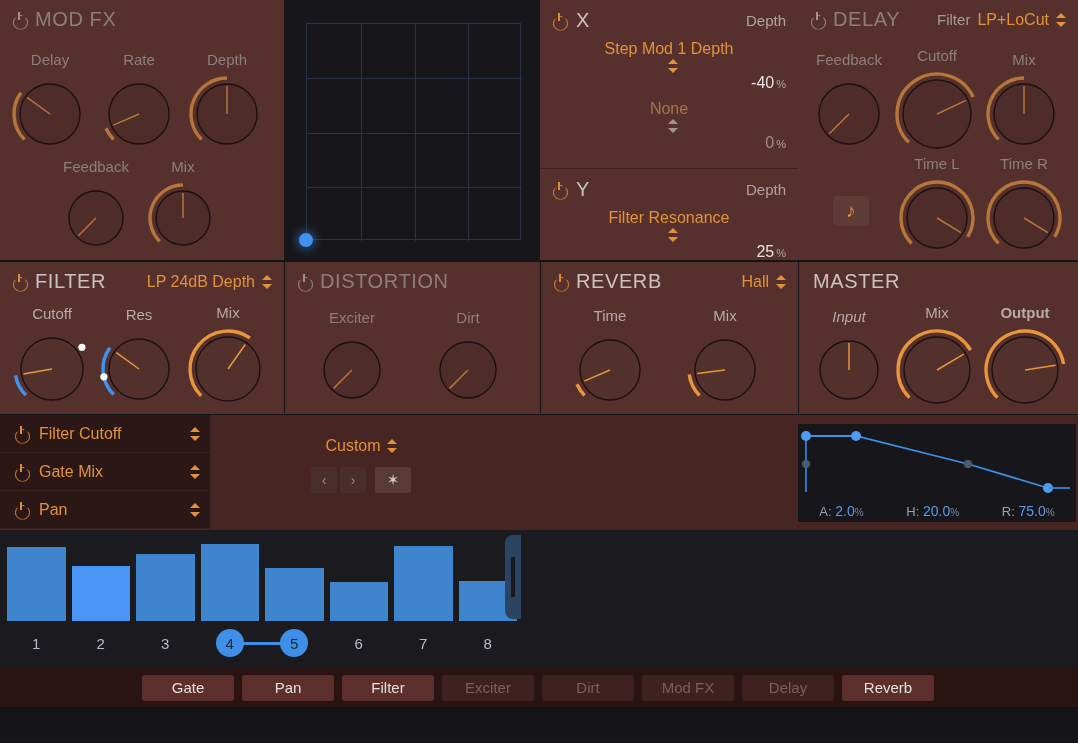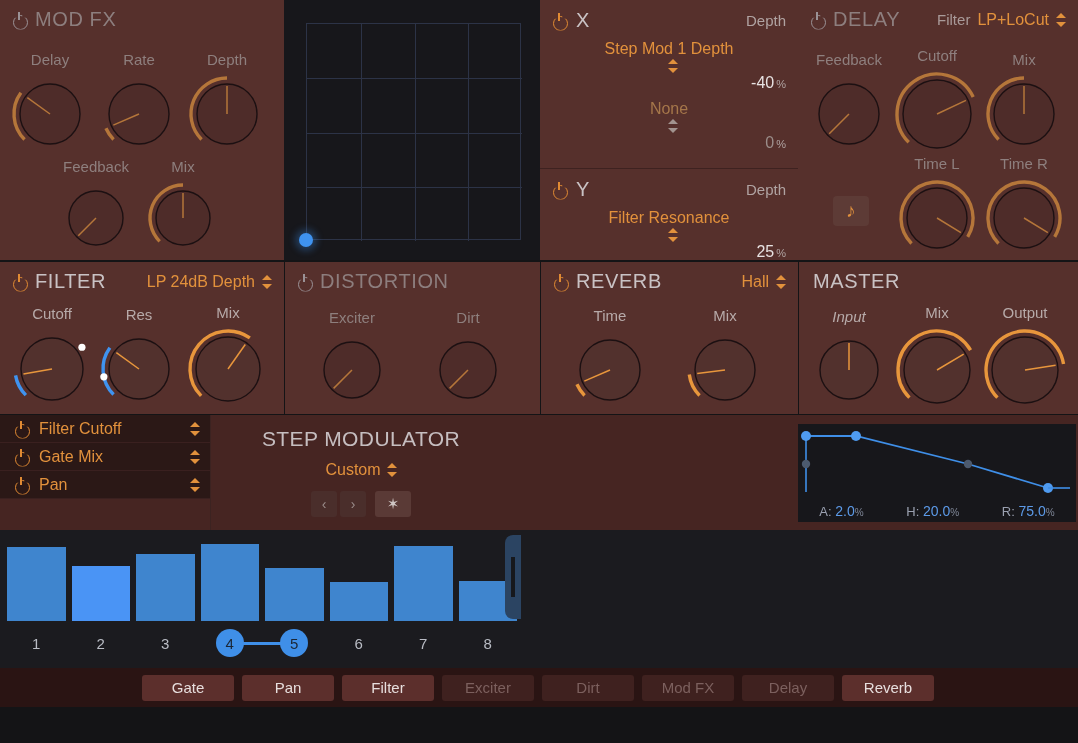--- a/index.html
+++ b/index.html
@@ -75,21 +75,21 @@
   .mod-line { display: flex; align-items: center; padding: 4px 0; flex-direction: column; }
   .mod-target { font-size: 16px; color: #e2913c; }
   .mod-target.dim { color: #a5764a; }
   .mod-amt { margin-left: auto; font-size: 16px; color: #e7e2e2; }
   .mod-amt.dim { color: #9b8d8a; }
   .mod-amt .unit { font-size: 11px; margin-left: 2px; color: #b0a4a2; }
   .hr { height: 1px; background: #3e2220; }
 
   
   .tgt-row {
-    display: flex; align-items: center; height: 28px;
+    display: flex; align-items: center; height: 38px;
     padding-left: 14px; border-bottom: 1px solid #3a201f;
     background: #2b1816;
   }
   .tgt-label { font-size: 16px; color: #e2913c; margin-left: 10px; }
   .tgt-stepper { margin-left: auto; margin-right: 10px; }
 
   .sm-title { font-size: 21px; color: #c6bec0; letter-spacing: .4px; text-align: center; }
   .sm-preset { text-align: center; margin-top: 10px; display: flex; justify-content: center; align-items: center; gap: 6px; }
   .sm-btns { display: flex; justify-content: center; gap: 3px; margin-top: 12px; }
   .sm-btn {
@@ -408,21 +408,21 @@
       </div>
       <div class="knob-cell" style="position: absolute; left: 892px; top: 325px; pointer-events: auto;">
         <div class="knob-label" style="position: absolute; left: 50%; transform: translateX(-50%); top: -21px;">Mix</div>
         <svg width="90" height="90">
           <circle cx="45" cy="45" r="33" fill="#52312d" stroke="#1c1012" stroke-width="1.4"></circle>
           <path d="M 17.422835533724644 72.57716446627535 A 39 39 0 1 1 78.5689390531538 25.14738478573552" stroke="#e8963c" stroke-width="3.4" fill="none"></path>
           <line x1="45" y1="45" x2="71.68300283712225" y2="29.219716111738492" stroke="#e8963c" stroke-width="1.5"></line>
         </svg>
       </div>
       <div class="knob-cell" style="position: absolute; left: 980px; top: 325px; pointer-events: auto;">
-        <div class="knob-label" style="position: absolute; left: 50%; transform: translateX(-50%); top: -21px;">Output</div>
+        <div class="knob-label" style="position: absolute; left: 50%; transform: translateX(-50%); top: -21px; font-weight: bold;">Output</div>
         <svg width="90" height="90">
           <circle cx="45" cy="45" r="33" fill="#52312d" stroke="#1c1012" stroke-width="1.4"></circle>
           <path d="M 17.422835533724644 72.57716446627535 A 39 39 0 1 1 83.51984528321037 38.899055863430995" stroke="#e8963c" stroke-width="3.4" fill="none"></path>
           <line x1="45" y1="45" x2="75.61833855844927" y2="40.150531583752844" stroke="#e8963c" stroke-width="1.5"></line>
         </svg>
       </div>
       <div class="knob-cell" style="position: absolute; left: 509px; top: 445px; pointer-events: auto;">
         <div class="knob-label" style="position: absolute; left: 50%; transform: translateX(-50%); top: -21px;">Depth</div>
         <svg width="84" height="84">
           <circle cx="42" cy="42" r="30" fill="#52312d" stroke="#1c1012" stroke-width="1.4"></circle>
@@ -465,21 +465,20 @@
         <div class="tgt-row">
           <span class="pwr on"></span>
     <span class="tgt-label">Pan</span>
     <span class="stepper tgt-stepper"></span>
         </div>
       </div>
 
     <div class="divider-v" style="left:210px;top:0;height:115px;"></div>
 
     <div style="position:absolute;left:216px;top:12px;width:290px;">
-      <div class="sm-title">STEP MODULATOR</div>
       <div class="sm-preset">
         <span class="menu-val">Custom</span>
         <span class="stepper"></span>
       </div>
       <div class="sm-btns">
         <div class="sm-btn">‹</div>
         <div class="sm-btn">›</div>
         <div class="sm-btn gear">✶</div>
       </div>
     </div>

